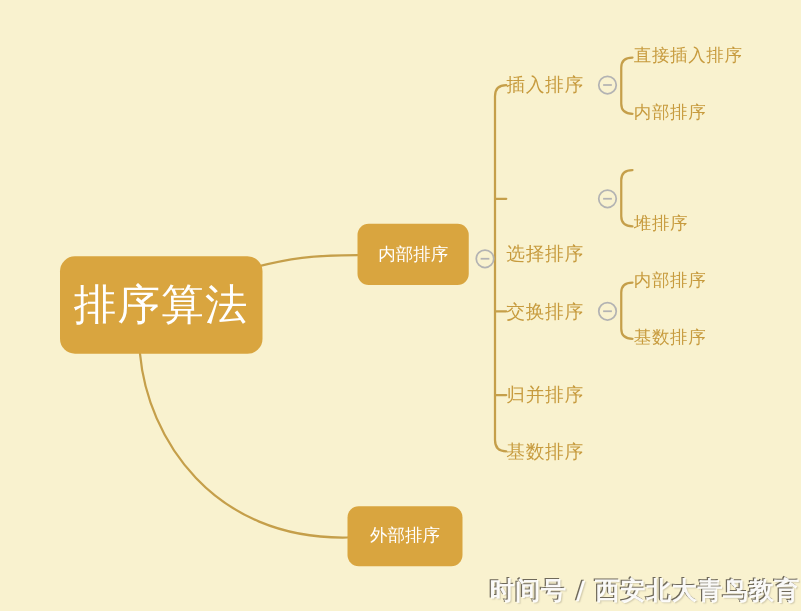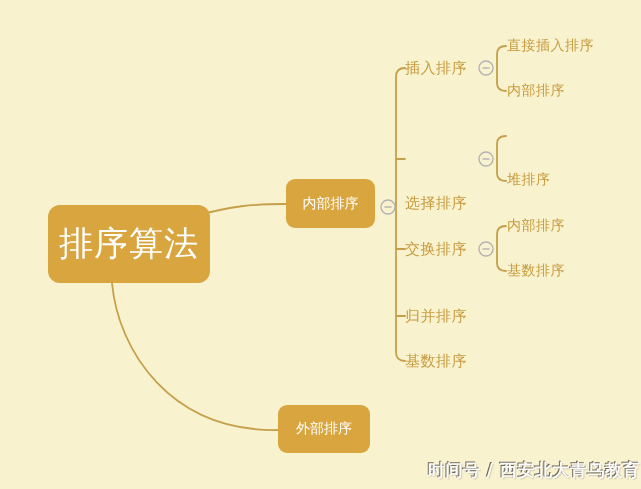--- a/index.html
+++ b/index.html
@@ -52,21 +52,21 @@
     font-size: 14px;
     color: #C79B3E;
     white-space: nowrap;
     letter-spacing: 0.5px;
   }
 
   #watermark {
     position: absolute;
     right: 1px;
     top: 459px;
-    font-size: 17px;
+    font-size: 20px;
     font-weight: bold;
     color: rgba(255,255,255,0.95);
     text-shadow: -1px -1px 0 #6F695A, 1px 1px 1px rgba(110,105,90,0.25);
     letter-spacing: 0.5px;
     white-space: nowrap;
   }
 </style>
 </head>
 <body>
 

